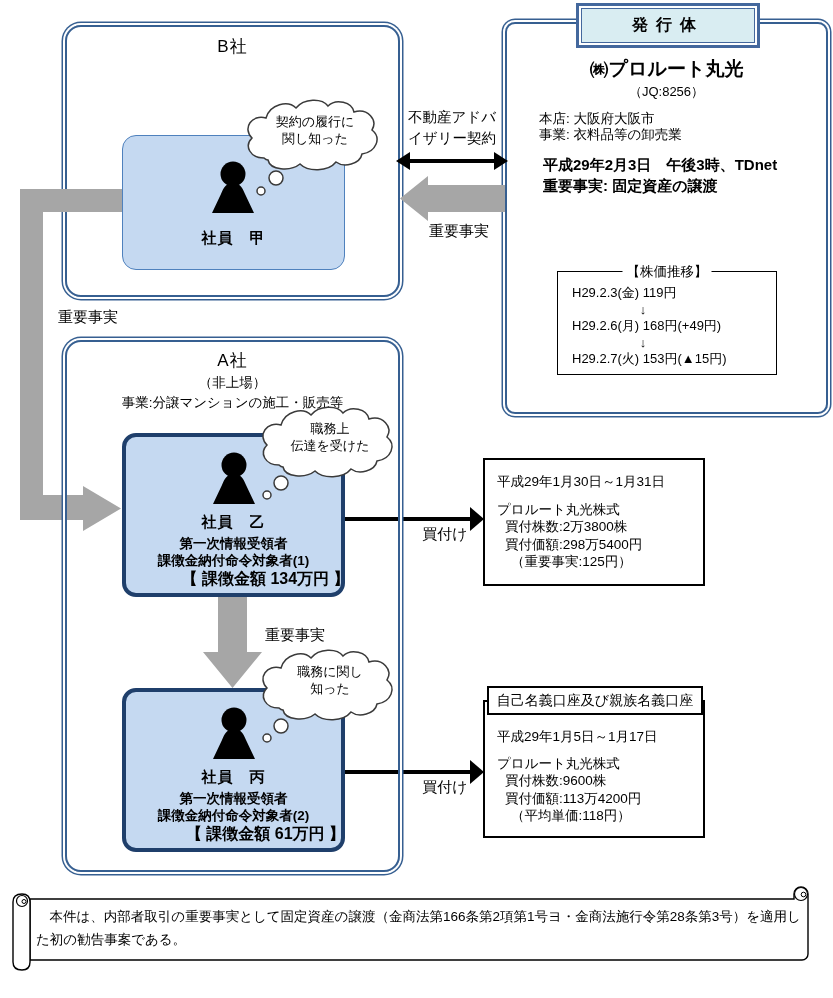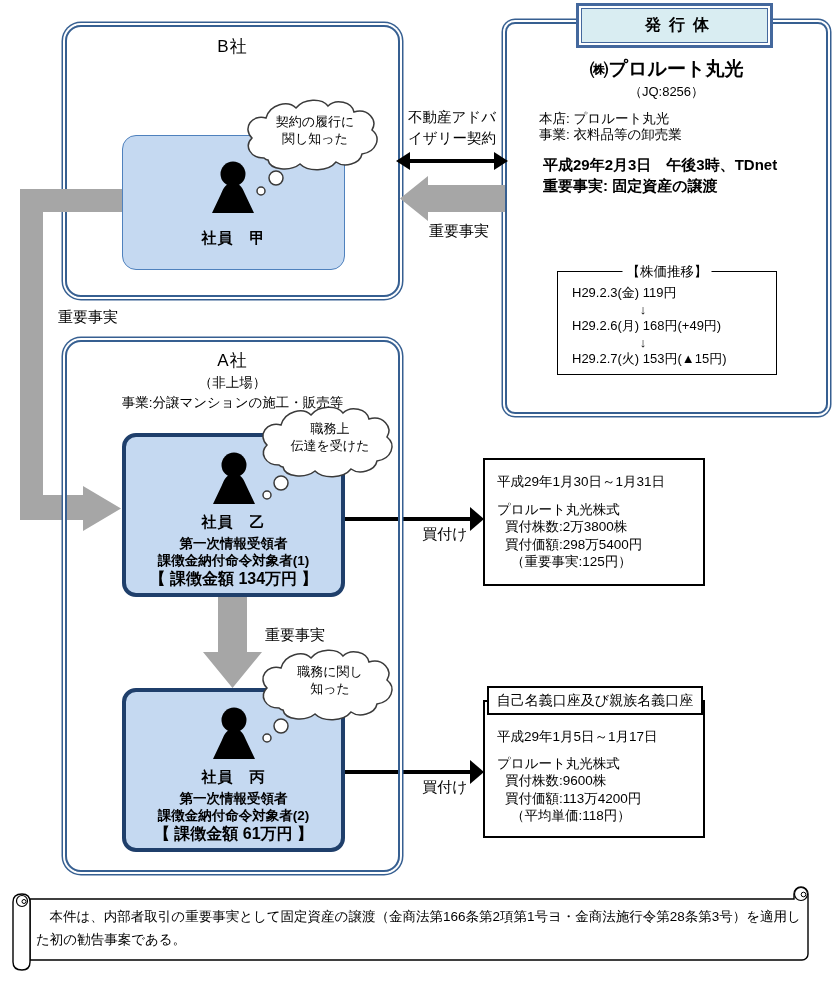--- a/index.html
+++ b/index.html
@@ -10,29 +10,29 @@
   
   .panel{position:absolute;border:2px solid #365f91;border-radius:16px;
          box-shadow:0 0 0 2px #fff,0 0 0 3.5px #365f91;background:transparent;}
   .panel-title{width:100%;text-align:center;font-size:17px;letter-spacing:1px;}
   
   .pbox{position:absolute;background:#c5d9f1;border-radius:14px;}
   .pbox.thin{border:1.5px solid #4f81bd;}
   .pbox.thick{border:4px solid #1f3f6b;}
   .pbox .nm{position:absolute;width:100%;text-align:center;font-weight:bold;font-size:15px;letter-spacing:1px;}
   .pbox .rl{position:absolute;width:100%;text-align:center;font-weight:bold;font-size:13.5px;}
-  .pbox .pen{position:absolute;width:100%;text-align:center;font-weight:bold;font-size:16px;}
+  .pbox .pen{position:absolute;width:100%;text-align:center;font-weight:bold;font-size:16px;padding-left:32px;}
   
   .detail{position:absolute;background:#fff;border:2px solid #000;font-size:13.5px;line-height:17.5px;}
   .lbl{position:absolute;font-size:15px;text-align:center;}
   .cloud-txt{position:absolute;text-align:center;font-size:13px;line-height:17px;}
   .issuer-hdr{position:absolute;left:576px;top:3px;width:178px;height:39px;background:#d9edf2;
               border:3px solid #44689d;box-shadow:inset 0 0 0 2px #fff,inset 0 0 0 3px #44689d;
               display:flex;align-items:center;justify-content:center;
-              font-weight:bold;font-size:16px;letter-spacing:8px;z-index:7;padding-left:13px;}
+              font-weight:bold;font-size:16px;letter-spacing:8px;z-index:7;}
   .pub-box{margin:15px auto 0;width:164px;height:22px;border:2px solid #000;
            box-shadow:inset 0 0 0 1.5px #fff,inset 0 0 0 2.5px #000;
            display:flex;align-items:center;justify-content:center;font-weight:bold;font-size:15px;letter-spacing:4px;}
   .stock-box{position:absolute;left:50px;top:247px;width:218px;height:102px;border:1.5px solid #000;background:#fff;}
   .stock-title{position:absolute;top:-9px;left:50%;transform:translateX(-50%);background:#fff;
                padding:0 4px;font-size:13.5px;white-space:nowrap;}
   .stock-row{font-size:13px;line-height:16.5px;padding-left:14px;}
   .stock-row.ctr{text-align:center;padding-left:0;width:170px;}
   .z1{z-index:1}.z2{z-index:2}.z3{z-index:3}.z4{z-index:4}.z5{z-index:5}
 </style>
@@ -132,21 +132,21 @@
     <div class="cloud-txt" style="left:10px;top:17px;width:130px;">
       <div>職務に関し</div>
       <div>知った</div>
     </div>
   </div>
 
   <div class="panel z1" style="left:505px;top:22px;width:319px;height:388px;border-radius:10px;">
     <div style="margin-top:32px;text-align:center;font-weight:bold;font-size:19px;">㈱プロルート丸光</div>
     <div style="text-align:center;font-size:13px;margin-top:1px;">（JQ:8256）</div>
     <div style="margin:10px 0 0 32px;font-size:13.5px;line-height:16px;">
-      <div>本店: プロルート丸光</div>
+      <div>本店: 大阪府大阪市</div>
       <div>事業: 衣料品等の卸売業</div>
     </div>
     <div style="margin:11px 0 0 36px;font-weight:bold;font-size:15px;line-height:21px;">
       <div>平成29年2月3日　午後3時、TDnet</div>
       <div>重要事実: 固定資産の譲渡</div>
     </div>
     <div class="stock-box">
       <div class="stock-title">【株価推移】</div>
       <div style="padding-top:13px;">
         <div class="stock-row">H29.2.3(金) 119円</div>

